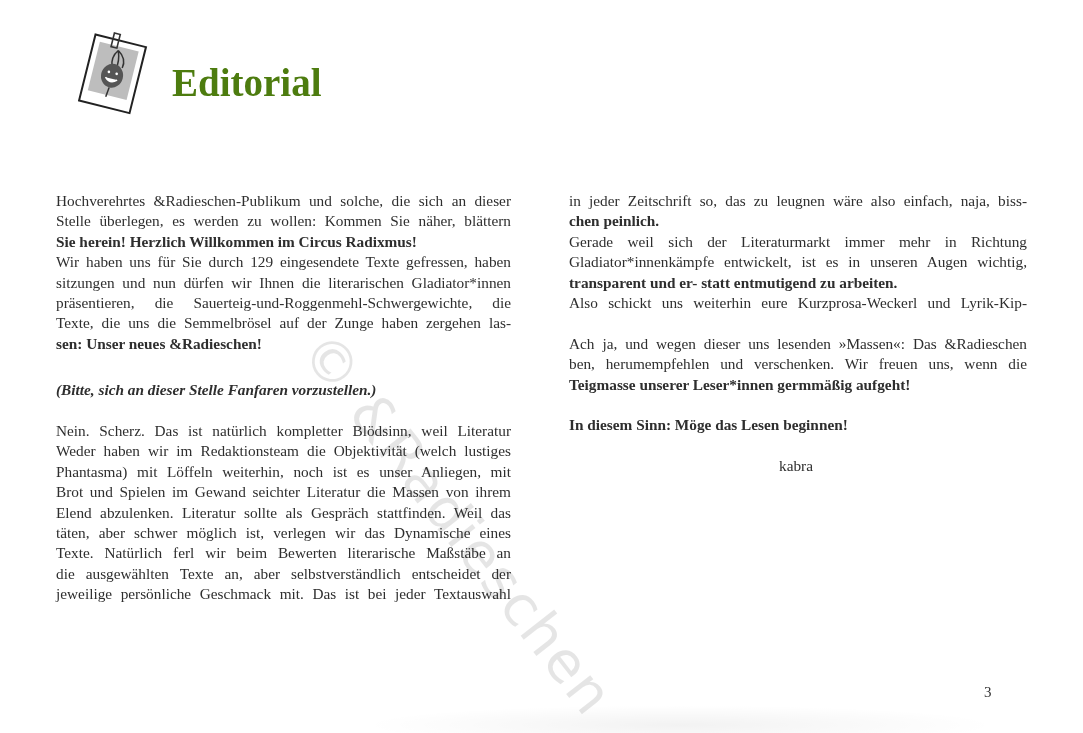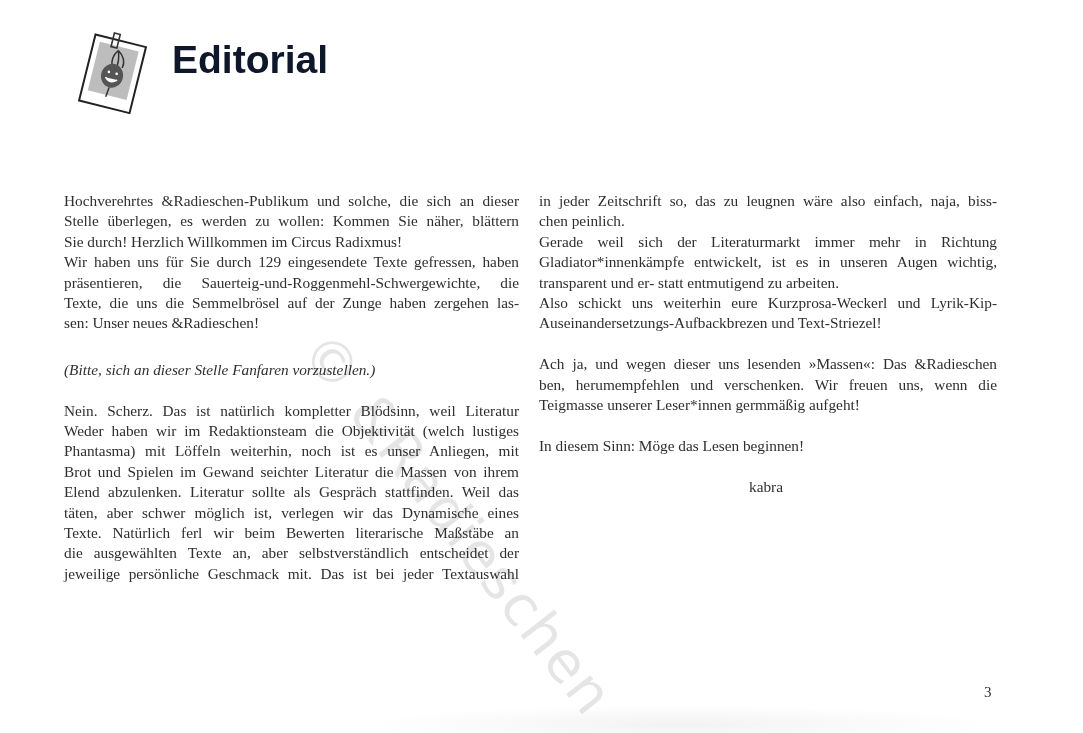--- a/index.html
+++ b/index.html
@@ -3,32 +3,32 @@
   <meta charset="utf-8">
   <style>
     html, body { margin: 0; padding: 0; }
     body {
       width: 1083px; height: 733px; background: #ffffff; overflow: hidden;
       position: relative; font-family: "Liberation Serif", "DejaVu Serif", serif; color: #2b2b2b;
     }
     .header { position: absolute; left: 72px; top: 30px; height: 92px; }
     .logo { position: absolute; left: 0; top: 0; width: 82px; height: 92px; }
     .title {
-      position: absolute; left: 100px; top: 8px; white-space: nowrap;
-      font-family: Liberation Sans, sans-serif; font-weight: bold;
-      font-size: 39px; color: #0f172a; letter-spacing: 0px;
+      position: absolute; left: 100px; top: 30px; white-space: nowrap;
+      font-family: Liberation Serif, serif; font-weight: bold;
+      font-size: 39px; color: #4d7c0f; letter-spacing: 0px;
     }
     .col {
       position: absolute; top: 191px; font-size: 15.3px; line-height: 20.4px;
       text-align: justify; color: #2e2e2e;
     }
-    .col-left { left: 64px; width: 455px; }
-    .col-right { left: 539px; width: 458px; }
+    .col-left { left: 56px; width: 455px; }
+    .col-right { left: 569px; width: 458px; }
     .line { display: block; white-space: nowrap; text-align-last: justify; text-align: justify; }
-    .line.last { text-align-last: left; }
+    .line.last { text-align-last: left; font-weight: bold; }
     .line.italic { font-style: italic; margin-top: 26px; }
     .gap { display: block; height: 20.4px; }
     .sig { display: block; text-align: center; padding-right: 4px; }
     .page-number {
       position: absolute; left: 984px; top: 684px; font-size: 15px; color: #333;
       font-family: "Liberation Serif", serif;
     }
     .watermark {
       position: absolute; left: 340px; top: 320px; transform: rotate(52deg);
       transform-origin: left top; font-family: "DejaVu Sans", sans-serif;
@@ -58,22 +58,23 @@
     </g>
   </svg>
   <div class="title">Editorial</div>
 </div>
 
 <div class="watermark">© &amp;Radieschen</div>
 
 <div class="col col-left" id="col-left">
     <span class="line">Hochverehrtes &amp;Radieschen-Publikum und solche, die sich an dieser</span>
     <span class="line">Stelle überlegen, es werden zu wollen: Kommen Sie näher, blättern</span>
-    <span class="line last">Sie durch! Herzlich Willkommen im Circus Radixmus!</span>
+    <span class="line last">Sie herein! Herzlich Willkommen im Circus Radixmus!</span>
     <span class="line">Wir haben uns für Sie durch 129 eingesendete Texte gefressen, haben</span>
+    <span class="line">sitzungen und nun dürfen wir Ihnen die literarischen Gladiator*innen</span>
     <span class="line">präsentieren, die Sauerteig-und-Roggenmehl-Schwergewichte, die</span>
     <span class="line">Texte, die uns die Semmelbrösel auf der Zunge haben zergehen las-</span>
     <span class="line last">sen: Unser neues &amp;Radieschen!</span>
     <span class="line last italic">(Bitte, sich an dieser Stelle Fanfaren vorzustellen.)</span>
     <span class="gap"></span>
     <span class="line">Nein. Scherz. Das ist natürlich kompletter Blödsinn, weil Literatur</span>
     <span class="line">Weder haben wir im Redaktionsteam die Objektivität (welch lustiges</span>
     <span class="line">Phantasma) mit Löffeln weiterhin, noch ist es unser Anliegen, mit</span>
     <span class="line">Brot und Spielen im Gewand seichter Literatur die Massen von ihrem</span>
     <span class="line">Elend abzulenken. Literatur sollte als Gespräch stattfinden. Weil das</span>
@@ -82,21 +83,20 @@
     <span class="line">die ausgewählten Texte an, aber selbstverständlich entscheidet der</span>
     <span class="line">jeweilige persönliche Geschmack mit. Das ist bei jeder Textauswahl</span>
   </div>
 <div class="col col-right" id="col-right">
     <span class="line">in jeder Zeitschrift so, das zu leugnen wäre also einfach, naja, biss-</span>
     <span class="line last">chen peinlich.</span>
     <span class="line">Gerade weil sich der Literaturmarkt immer mehr in Richtung</span>
     <span class="line">Gladiator*innenkämpfe entwickelt, ist es in unseren Augen wichtig,</span>
     <span class="line last">transparent und er- statt entmutigend zu arbeiten.</span>
     <span class="line">Also schickt uns weiterhin eure Kurzprosa-Weckerl und Lyrik-Kip-</span>
-    <span class="line last">Auseinandersetzungs-Aufbackbrezen und Text-Striezel!</span>
     <span class="gap"></span>
     <span class="line">Ach ja, und wegen dieser uns lesenden »Massen«: Das &amp;Radieschen</span>
     <span class="line">ben, herumempfehlen und verschenken. Wir freuen uns, wenn die</span>
     <span class="line last">Teigmasse unserer Leser*innen germmäßig aufgeht!</span>
     <span class="gap"></span>
     <span class="line last">In diesem Sinn: Möge das Lesen beginnen!</span>
     <span class="gap"></span>
     <span class="sig">kabra</span>
   </div>
 

